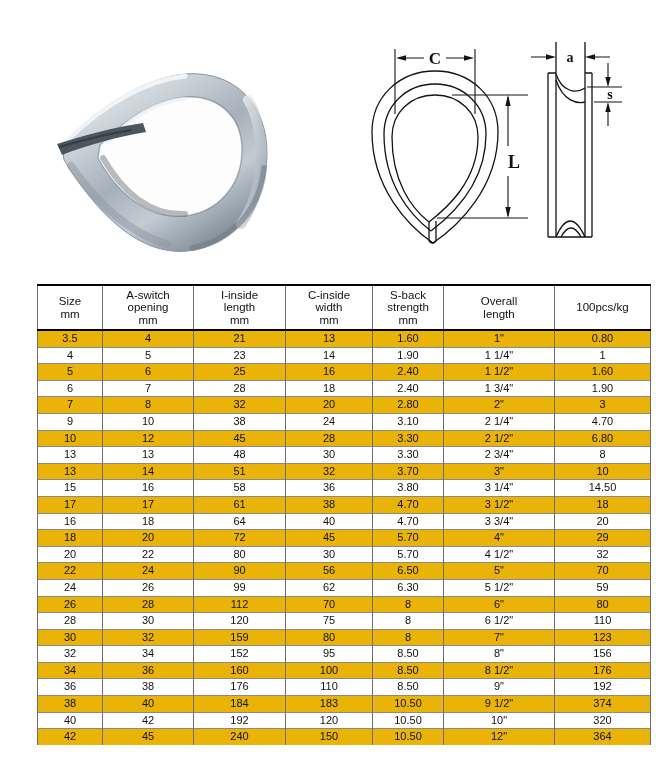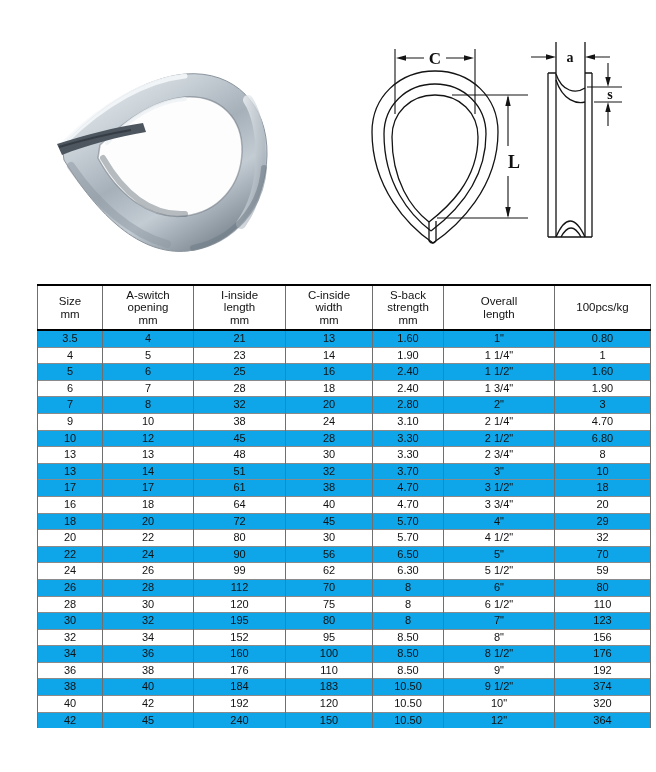--- a/index.html
+++ b/index.html
@@ -11,21 +11,21 @@
   table.spec th, table.spec td{
     border-left:1px solid #6f6f6f;border-right:1px solid #6f6f6f;
     text-align:center;padding:0;color:#121212;}
   table.spec thead th{
     border-top:2px solid #000;border-bottom:2px solid #000;
     height:43px;vertical-align:middle;font-weight:normal;
     font-size:11.5px;line-height:12.5px;background:#fff;}
   table.spec tbody td{
     border-top:1px solid #8a8a8a;
     height:15.6px;line-height:15.6px;font-size:11px;background:transparent;}
-  table.spec tbody tr.alt{background:#0ea5e9;}
+  table.spec tbody tr.alt{background:#eab308;}
   .dim-label{font-family:"Liberation Serif",serif;font-weight:bold;fill:#101010;}
 </style>
 </head>
 <body>
 
 <div class="page">
 
   <svg class="photo-svg" width="255" height="205" viewBox="0 0 255 205" aria-hidden="true">
     <defs>
       <linearGradient id="metal" x1="0" y1="0" x2="0.7" y2="1">
@@ -238,20 +238,29 @@
         </tr>
         <tr class="alt">
           <td>13</td>
           <td>14</td>
           <td>51</td>
           <td>32</td>
           <td>3.70</td>
           <td>3"</td>
           <td>10</td>
         </tr>
+        <tr>
+          <td>15</td>
+          <td>16</td>
+          <td>58</td>
+          <td>36</td>
+          <td>3.80</td>
+          <td>3 1/4"</td>
+          <td>14.50</td>
+        </tr>
         <tr class="alt">
           <td>17</td>
           <td>17</td>
           <td>61</td>
           <td>38</td>
           <td>4.70</td>
           <td>3 1/2"</td>
           <td>18</td>
         </tr>
         <tr>
@@ -313,21 +322,21 @@
           <td>30</td>
           <td>120</td>
           <td>75</td>
           <td>8</td>
           <td>6 1/2"</td>
           <td>110</td>
         </tr>
         <tr class="alt">
           <td>30</td>
           <td>32</td>
-          <td>195</td>
+          <td>159</td>
           <td>80</td>
           <td>8</td>
           <td>7"</td>
           <td>123</td>
         </tr>
         <tr>
           <td>32</td>
           <td>34</td>
           <td>152</td>
           <td>95</td>

